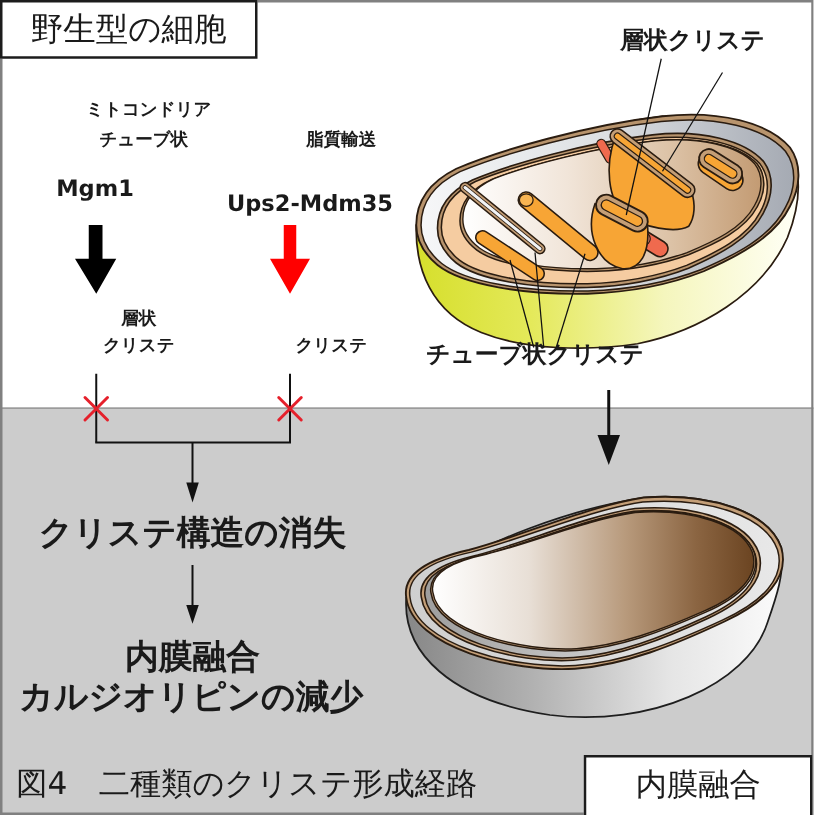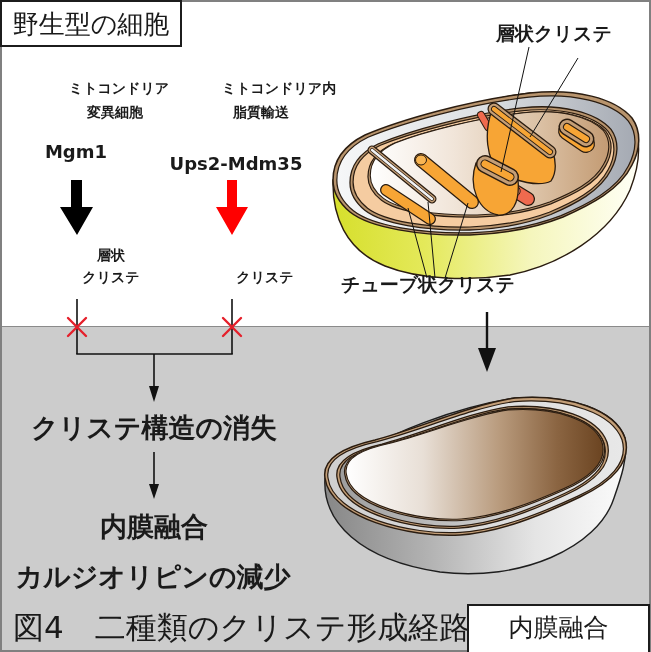--- a/index.html
+++ b/index.html
@@ -11,34 +11,34 @@
   .panel-top { position: absolute; left: 0; top: 0; width: 651px; height: 326px; background: #ffffff; }
   .panel-bottom { position: absolute; left: 0; top: 326px; width: 651px; height: 326px; background: #cccccc; border-top: 1px solid #8a8a8a; box-sizing: border-box; }
   .frame { position: absolute; left: 0; top: 0; width: 651px; height: 652px; border: 2px solid #808080; box-sizing: border-box; pointer-events: none; z-index: 5; }
   svg.art { position: absolute; left: 0; top: 0; z-index: 2; }
   .t { position: absolute; transform: translate(-50%, -50%); white-space: nowrap; line-height: 1; z-index: 3; font-weight: bold; }
   .col { font-size: 14px; margin-left: 34px; }
   .prot { font-size: 18px; }
   .cons { font-size: 27px; }
   .lbl { font-size: 19px; }
   .title-box {
-    position: absolute; left: 0; top: 0; width: 182px; height: 47px;
+    position: absolute; left: 0; top: 0; width: 206px; height: 47px;
     border: 2px solid #1c1c1c; box-sizing: border-box; background: #ffffff;
     z-index: 6; display: flex; align-items: center; justify-content: center;
     font-size: 26px; line-height: 1;
   }
   .mutant-box {
     position: absolute; left: 467px; top: 604px; width: 183px; height: 50px;
     border: 2px solid #1c1c1c; box-sizing: border-box; background: #ffffff;
     z-index: 6; display: flex; align-items: center; justify-content: center;
     font-size: 25px; line-height: 1; padding-bottom: 4px;
   }
   .caption {
     position: absolute; left: 13px; top: 627px; transform: translateY(-50%);
-    font-size: 31px; white-space: nowrap; line-height: 1; z-index: 3;
+    font-size: 25px; white-space: nowrap; line-height: 1; z-index: 3;
   }
 </style>
 </head>
 <body>
 
 <div id="page">
   <div class="panel-top"></div>
   <div class="panel-bottom"></div>
 
   <svg class="art" width="651" height="652" viewBox="0 0 651 652">
@@ -187,33 +187,32 @@
 
     <line x1="487" y1="312" x2="487" y2="352" stroke="#111" stroke-width="2.4"></line>
     <polygon points="478,348 496,348 487,372" fill="#111"></polygon>
   </svg>
 
   <div class="title-box">
     <span>野生型の細胞</span>
   </div>
 
   <div class="t col" style="left:85px;top:88px">ミトコンドリア</div>
-  <div class="t col" style="left:81px;top:112px">変異細胞</div>
+  <div class="t col" style="left:81px;top:112px">チューブ状</div>
   <div class="t prot" style="left:76px;top:152px">Mgm1</div>
   <div class="t col" style="left:77px;top:255px">層状</div>
   <div class="t col" style="left:77px;top:277px">クリステ</div>
 
-  <div class="t col" style="left:245px;top:88px">ミトコンドリア内</div>
-  <div class="t col" style="left:227px;top:112px">脂質輸送</div>
-  <div class="t prot" style="left:236px;top:164px">Ups2-Mdm35</div>
+  <div class="t col" style="left:239px;top:112px">脂質輸送</div>
+  <div class="t prot" style="left:248px;top:164px">Ups2-Mdm35</div>
   <div class="t col" style="left:231px;top:277px">クリステ</div>
 
   <div class="t cons" style="left:154px;top:427px">クリステ構造の消失</div>
   <div class="t cons" style="left:154px;top:526px">内膜融合</div>
-  <div class="t cons" style="left:153px;top:576px">カルジオリピンの減少</div>
+  <div class="t cons" style="left:153px;top:558px">カルジオリピンの減少</div>
 
   <div class="t lbl" style="left:554px;top:33px">層状クリステ</div>
   <div class="t lbl" style="left:428px;top:284px">チューブ状クリステ</div>
 
   <div class="caption">図4　二種類のクリステ形成経路</div>
 
   <div class="mutant-box">
     <span>内膜融合</span>
   </div>
 

